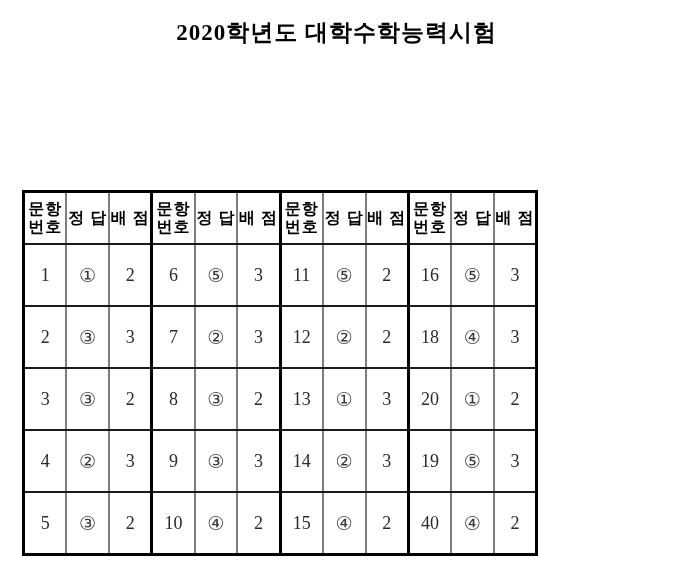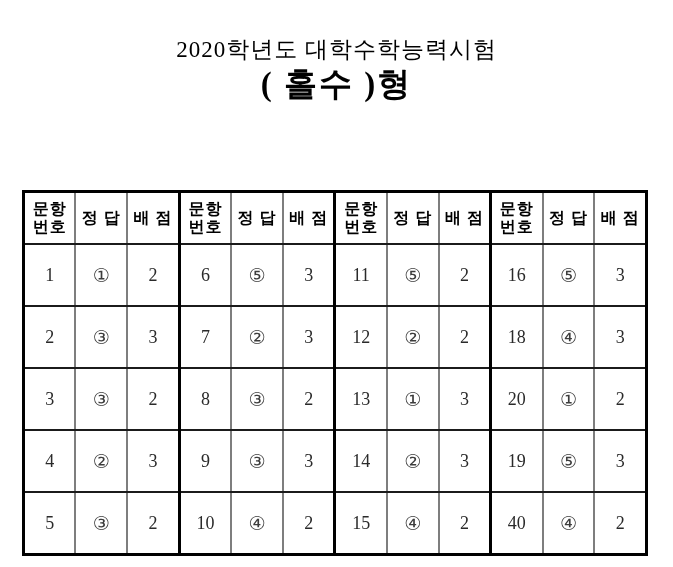--- a/index.html
+++ b/index.html
@@ -11,23 +11,23 @@
     width: 673px;
     height: 567px;
     font-family: "Liberation Serif", "DejaVu Serif", serif;
     color: #000;
     overflow: hidden;
   }
   .titles {
     text-align: center;
   }
   .title-line1 {
-    padding-top: 37px;
+    padding-top: 20px;
     font-size: 23px;
-    font-weight: normal;
+    font-weight: bold;
     letter-spacing: 1px;
     line-height: 1.1;
   }
   .title-line2 {
     margin-top: 16px;
     font-size: 33px;
     font-weight: bold;
     letter-spacing: 2px;
     line-height: 1.1;
   }
@@ -35,21 +35,21 @@
     margin-top: 4px;
     font-size: 33px;
     font-weight: bold;
     letter-spacing: 2px;
     line-height: 1.1;
   }
   table.answer-table {
     position: absolute;
     left: 22px;
     top: 190px;
-    width: 626px;
+    width: 516px;
     height: 352px;
     border-collapse: collapse;
     table-layout: fixed;
     border: 3px solid #000;
   }
   .answer-table th,
   .answer-table td {
     border-left: 2px solid #7e7e7e;
     border-right: 2px solid #7e7e7e;
     border-top: 2px solid #1b1b1b;
@@ -78,21 +78,20 @@
   }
   .answer-table .group-start {
     border-left: 3px solid #000;
   }
 </style>
 </head>
 <body>
 
 <div class="titles">
   <div class="title-line1">2020학년도 대학수학능력시험</div>
-  <div class="title-line3">( 홀수 )형</div>
 </div>
 
 <table class="answer-table">
   <thead>
     <tr>
       <th><span>문항</span><br><span>번호</span></th>
       <th>정 답</th>
       <th>배 점</th>
       <th class="group-start"><span>문항</span><br><span>번호</span></th>
       <th>정 답</th>

